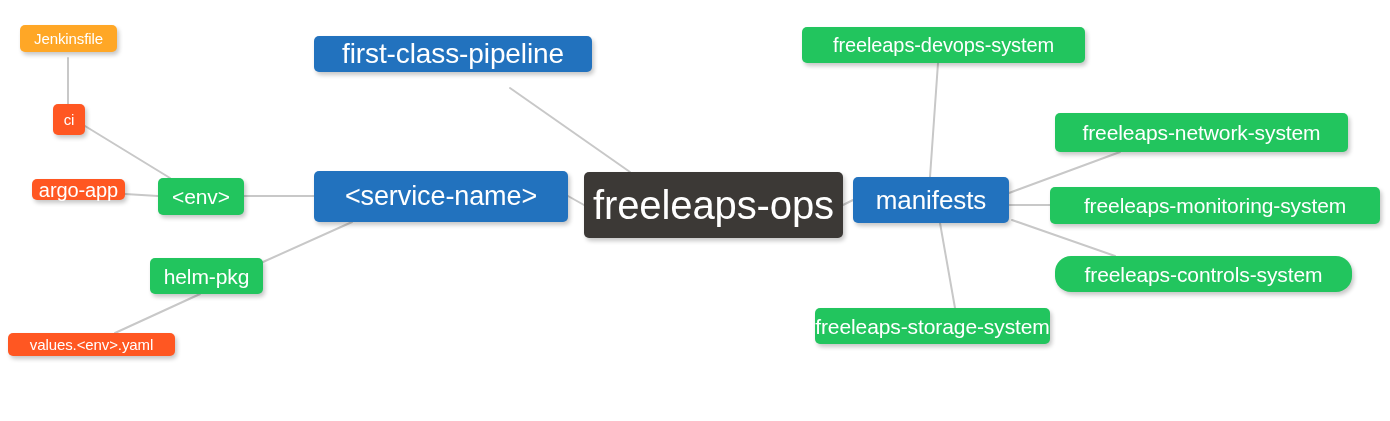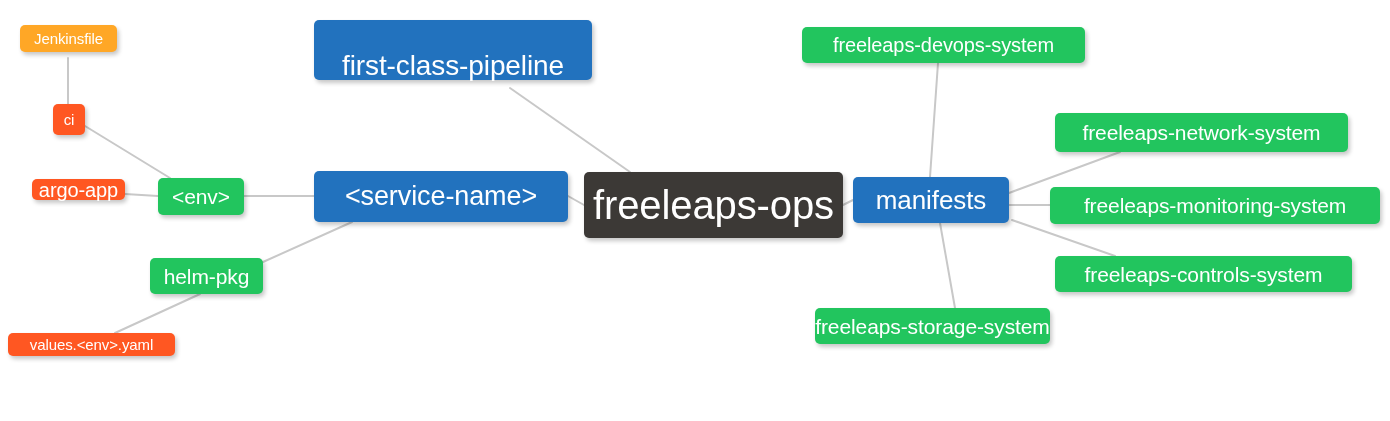--- a/index.html
+++ b/index.html
@@ -70,42 +70,42 @@
       <line x1="1012" y1="220" x2="1115" y2="256" stroke="#c8c8c8" stroke-width="2" stroke-linecap="round"></line>
       <line x1="940" y1="223" x2="955" y2="308" stroke="#c8c8c8" stroke-width="2" stroke-linecap="round"></line>
     </svg>
   <div id="node-layer">
       <div class="node lvl-root" style="left: 584px; top: 172px; width: 259px; height: 66px; font-size: 40px;">
         <span class="node-label">freeleaps-ops</span>
       </div>
       <div class="node lvl-blue" style="left: 314px; top: 171px; width: 254px; height: 51px; font-size: 27px; justify-content: center;">
         <span class="node-label">&lt;service-name&gt;</span>
       </div>
-      <div class="node lvl-blue" style="left: 314px; top: 20px; width: 278px; height: 60px; font-size: 28px; align-items: flex-end;">
+      <div class="node lvl-blue" style="left: 314px; top: 36px; width: 278px; height: 36px; font-size: 28px;">
         <span class="node-label">first-class-pipeline</span>
       </div>
       <div class="node lvl-blue" style="left: 853px; top: 177px; width: 156px; height: 46px; font-size: 26px;">
         <span class="node-label">manifests</span>
       </div>
       <div class="node lvl-green" style="left: 158px; top: 178px; width: 86px; height: 37px; font-size: 21px;">
         <span class="node-label">&lt;env&gt;</span>
       </div>
       <div class="node lvl-green" style="left: 150px; top: 258px; width: 113px; height: 36px; font-size: 21px;">
         <span class="node-label">helm-pkg</span>
       </div>
       <div class="node lvl-green" style="left: 802px; top: 27px; width: 283px; height: 36px; font-size: 20px;">
         <span class="node-label">freeleaps-devops-system</span>
       </div>
       <div class="node lvl-green" style="left: 1055px; top: 113px; width: 293px; height: 39px; font-size: 21px; text-align: center;">
         <span class="node-label">freeleaps-network-system</span>
       </div>
       <div class="node lvl-green" style="left: 1050px; top: 187px; width: 330px; height: 37px; font-size: 21px;">
         <span class="node-label">freeleaps-monitoring-system</span>
       </div>
-      <div class="node lvl-green" style="left: 1055px; top: 256px; width: 297px; height: 36px; font-size: 21px;">
+      <div class="node lvl-green" style="left: 1055px; top: 256px; width: 297px; height: 36px; font-size: 21px; border-radius: 16px;">
         <span class="node-label">freeleaps-controls-system</span>
       </div>
       <div class="node lvl-green" style="left: 815px; top: 308px; width: 235px; height: 36px; font-size: 21px;">
         <span class="node-label">freeleaps-storage-system</span>
       </div>
       <div class="node lvl-orange" style="left: 20px; top: 25px; width: 97px; height: 27px; font-size: 15px;">
         <span class="node-label">Jenkinsfile</span>
       </div>
       <div class="node lvl-red" style="left: 53px; top: 104px; width: 32px; height: 31px; font-size: 15px;">
         <span class="node-label">ci</span>

